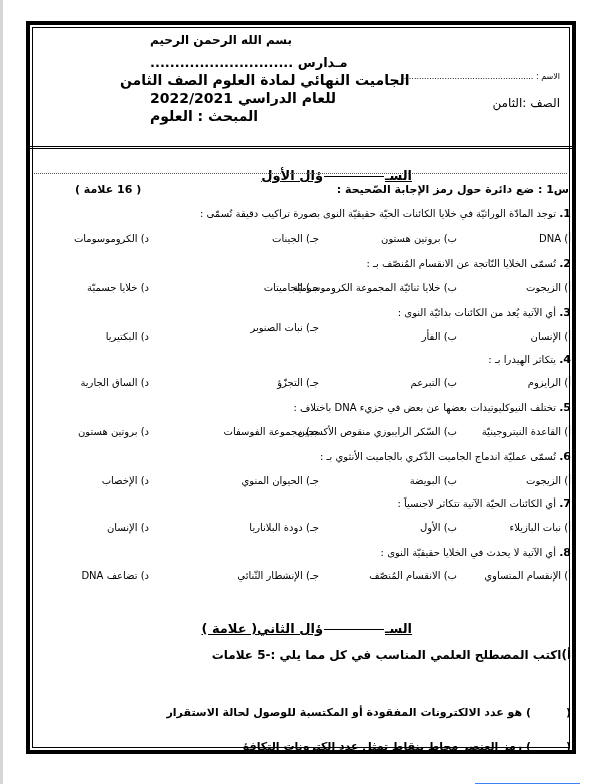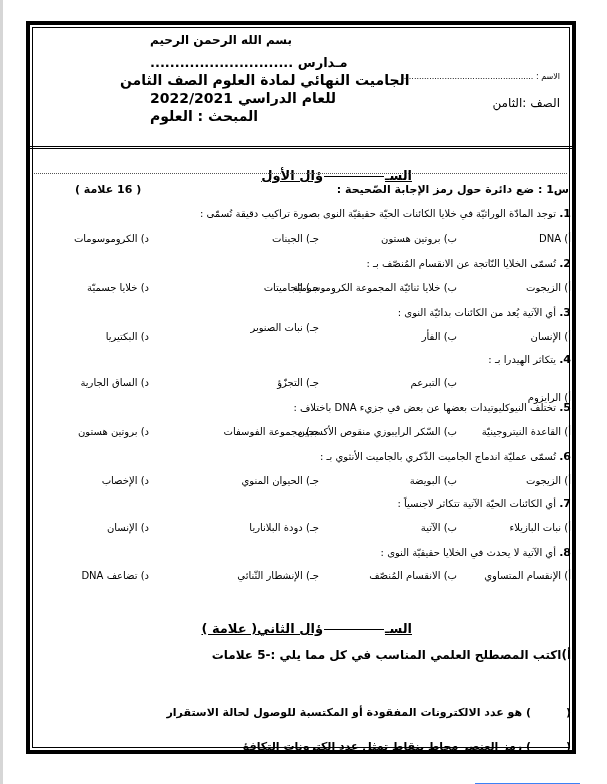--- a/index.html
+++ b/index.html
@@ -90,40 +90,40 @@
 <div class="opt o-c" style="top:282px;">جـ) الجاميتات</div>
 <div class="opt o-d" style="top:282px;">د) خلايا جسميّة</div>
 
 <div class="t qtext" style="top:306px;"><b>3.</b> <span>أي الآتية يُعد من الكائنات بدائيّة النوى :</span></div>
 <div class="opt o-a" style="top:331px;margin-left:48px;">أ) الإنسان</div>
 <div class="opt o-b" style="top:331px;">ب) الفأر</div>
 <div class="opt o-c" style="top:322px;">جـ) نبات الصنوبر</div>
 <div class="opt o-d" style="top:331px;">د) البكتيريا</div>
 
 <div class="t qtext" style="top:353px;"><b>4.</b> <span>يتكاثر الهيدرا بـ :</span></div>
-<div class="opt o-a" style="top:392px;">أ) الرايزوم</div>
+<div class="opt o-a" style="top:377px;">أ) الرايزوم</div>
 <div class="opt o-b" style="top:377px;">ب) التبرعم</div>
 <div class="opt o-c" style="top:377px;">جـ) التجزّؤ</div>
 <div class="opt o-d" style="top:377px;">د) الساق الجارية</div>
 
 <div class="t qtext" style="top:401px;"><b>5.</b> <span>تختلف النيوكليوتيدات بعضها عن بعض في جزيء DNA باختلاف :</span></div>
 <div class="opt o-a" style="top:426px;">أ) القاعدة النيتروجينيّة</div>
 <div class="opt o-b" style="top:426px;">ب) السّكر الرايبوزي منقوص الأكسجين</div>
 <div class="opt o-c" style="top:426px;">جـ) مجموعة الفوسفات</div>
 <div class="opt o-d" style="top:426px;">د) بروتين هستون</div>
 
 <div class="t qtext" style="top:450px;"><b>6.</b> <span>تُسمّى عمليّة اندماج الجاميت الذّكري بالجاميت الأنثوي بـ :</span></div>
 <div class="opt o-a" style="top:475px;">أ) الزيجوت</div>
 <div class="opt o-b" style="top:475px;">ب) البويضة</div>
 <div class="opt o-c" style="top:475px;">جـ) الحيوان المنوي</div>
 <div class="opt o-d" style="top:475px;">د) الإخصاب</div>
 
 <div class="t qtext" style="top:497px;"><b>7.</b> <span>أي الكائنات الحيّة الآتية تتكاثر لاجنسياً :</span></div>
 <div class="opt o-a" style="top:522px;">أ) نبات البازيلاء</div>
-<div class="opt o-b" style="top:522px;">ب) الآتية</div>
+<div class="opt o-b" style="top:522px;">ب) الأول</div>
 <div class="opt o-c" style="top:522px;">جـ) دودة البلاناريا</div>
 <div class="opt o-d" style="top:522px;">د) الإنسان</div>
 
 <div class="t qtext" style="top:546px;"><b>8.</b> <span>أي الآتية لا يحدث في الخلايا حقيقيّة النوى :</span></div>
 <div class="opt o-a" style="top:570px;">أ) الإنقسام المتساوي</div>
 <div class="opt o-b" style="top:570px;">ب) الانقسام المُنصّف</div>
 <div class="opt o-c" style="top:570px;">جـ) الإنشطار الثّنائي</div>
 <div class="opt o-d" style="top:570px;">د) تضاعف DNA</div>
 
 <div class="t q-title" style="top:621px;">

